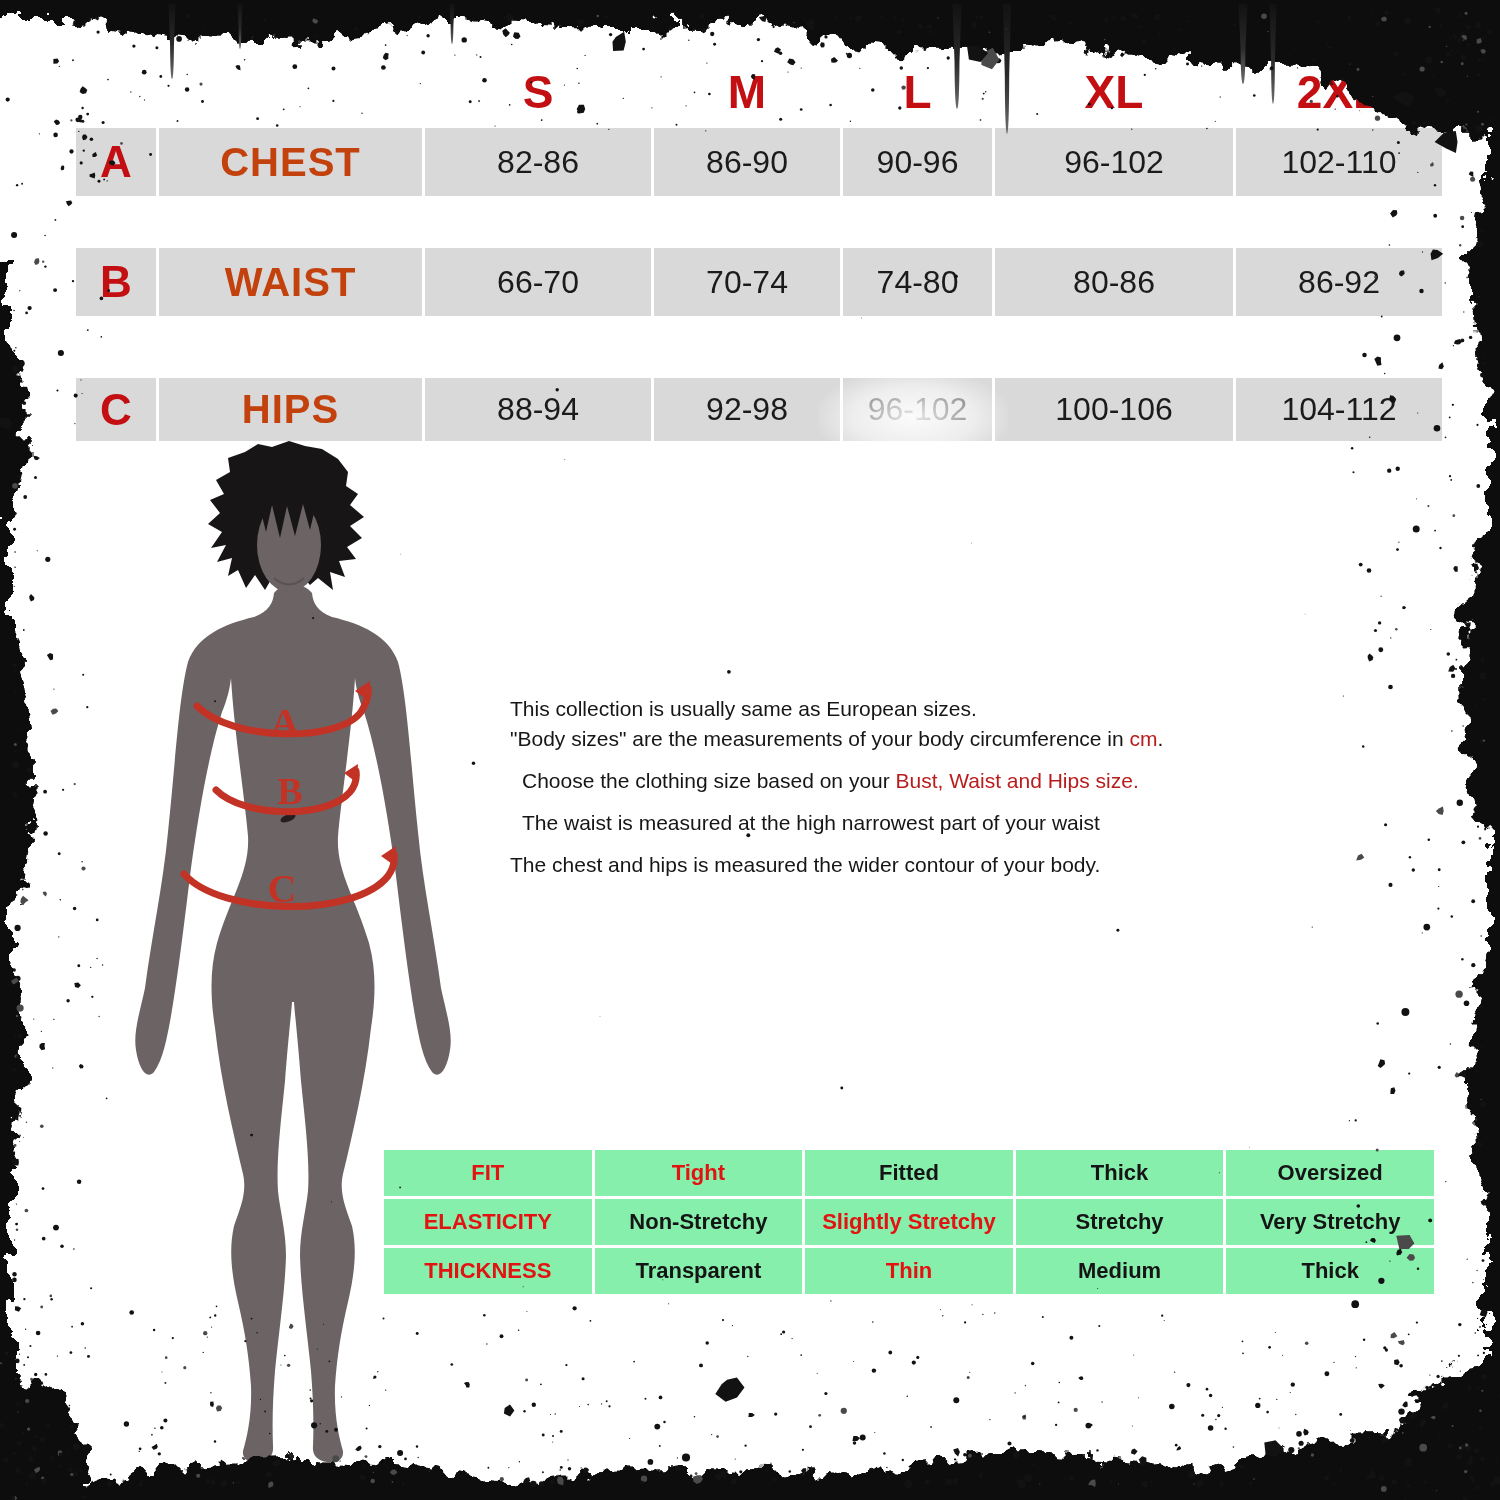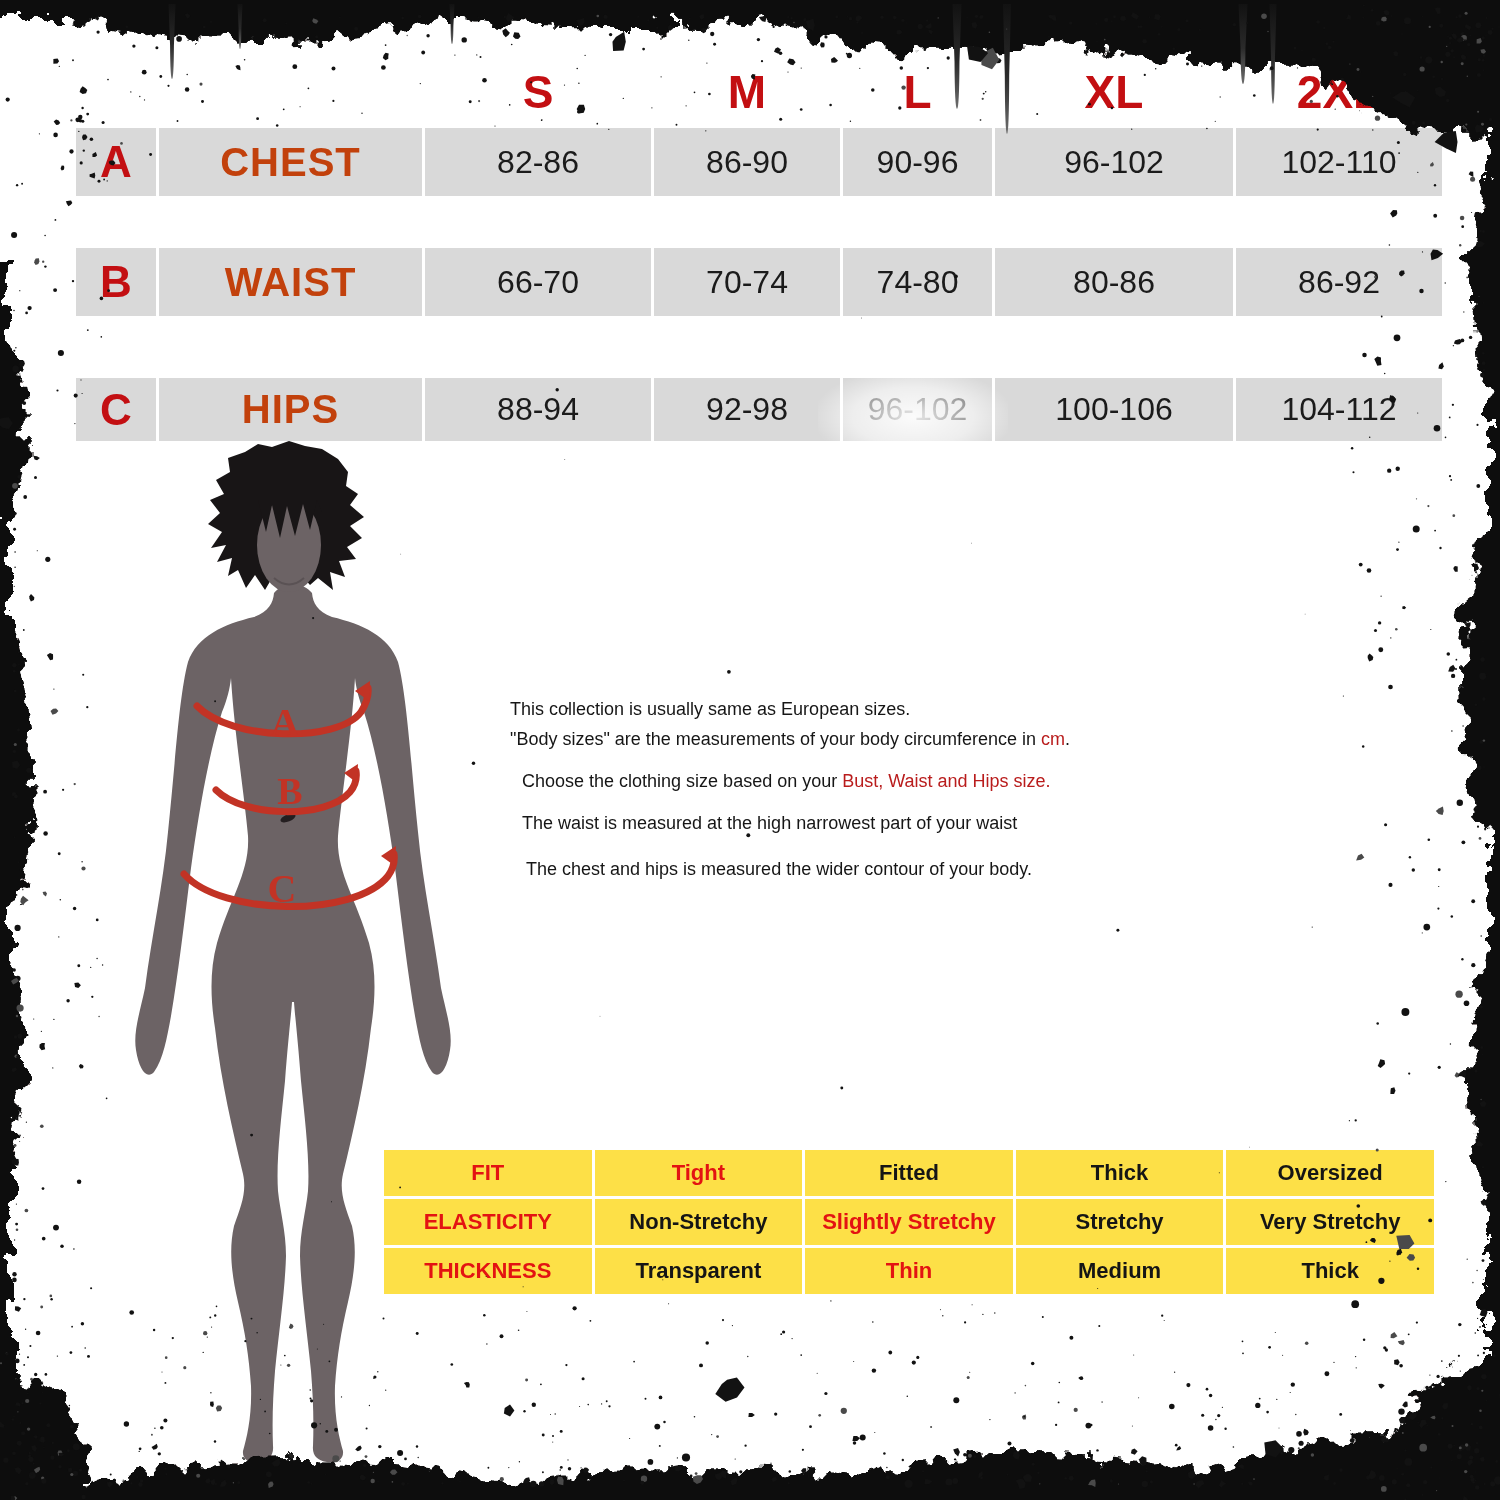--- a/index.html
+++ b/index.html
@@ -14,27 +14,27 @@
   .hsize{color:#c30f12;font-weight:bold;font-size:46px;}
   .letter{color:#c30f12;font-weight:bold;font-size:44px;}
   .mlabel{color:#c2410c;font-weight:bold;font-size:40px;letter-spacing:1px;}
   .mval{color:#1b1b1b;font-weight:400;font-size:32px;}
 
   .wash{position:absolute;left:818px;top:370px;width:190px;height:78px;z-index:2;
         background:radial-gradient(ellipse at 50% 60%,rgba(255,255,255,.9) 0%,rgba(255,255,255,.55) 45%,rgba(255,255,255,0) 75%);}
 
   
   .notes{position:absolute;left:510px;top:694px;width:930px;z-index:1;
-         font-size:18px;line-height:30px;color:#161616;}
+         font-size:21px;line-height:30px;color:#161616;}
   .notes .red{color:#b91c1c;}
 
   
   .ptable{position:absolute;left:384px;top:1150px;width:1050px;display:grid;
           grid-template-columns:repeat(5,1fr);grid-auto-rows:46px;gap:3px;z-index:1;}
-  .ptable .cell{background:#fde047;display:flex;align-items:center;justify-content:center;
+  .ptable .cell{background:#86efac;display:flex;align-items:center;justify-content:center;
                 font-weight:bold;font-size:22px;color:#151515;}
   .ptable .red{color:#e31312;}
 
   
   .figsvg{position:absolute;left:100px;top:430px;width:420px;height:1045px;z-index:1;}
   .figlabel{font-family:"Liberation Serif",serif;font-weight:bold;fill:#c23325;}
 
   
   .grunge{position:absolute;left:0;top:0;width:1500px;height:1500px;z-index:9;pointer-events:none;}
 </style>
@@ -144,21 +144,21 @@
     <text class="figlabel" x="285" y="736" font-size="40" text-anchor="middle">A</text>
     <text class="figlabel" x="290" y="804" font-size="38" text-anchor="middle">B</text>
     <text class="figlabel" x="282" y="902" font-size="40" text-anchor="middle">C</text>
   </svg>
 
   <div class="notes">
     <p style="margin:0"><span>This collection is usually same as European sizes.</span></p>
     <p style="margin:0"><span>"Body sizes" are the measurements of your body circumference in </span><span class="red">cm</span><span>.</span></p>
     <p style="margin:12px"><span>Choose the clothing size based on your </span><span class="red">Bust, Waist and Hips size.</span></p>
     <p style="margin:12px"><span>The waist is measured at the high narrowest part of your waist</span></p>
-    <p style="margin:16px"><span>The chest and hips is measured the wider contour of your body.</span></p>
+    <p style="margin:0"><span>The chest and hips is measured the wider contour of your body.</span></p>
   </div>
 
   <div class="ptable">
     <div class="cell red">FIT</div>
     <div class="cell red">Tight</div>
     <div class="cell">Fitted</div>
     <div class="cell">Thick</div>
     <div class="cell">Oversized</div>
 
     <div class="cell red">ELASTICITY</div>

